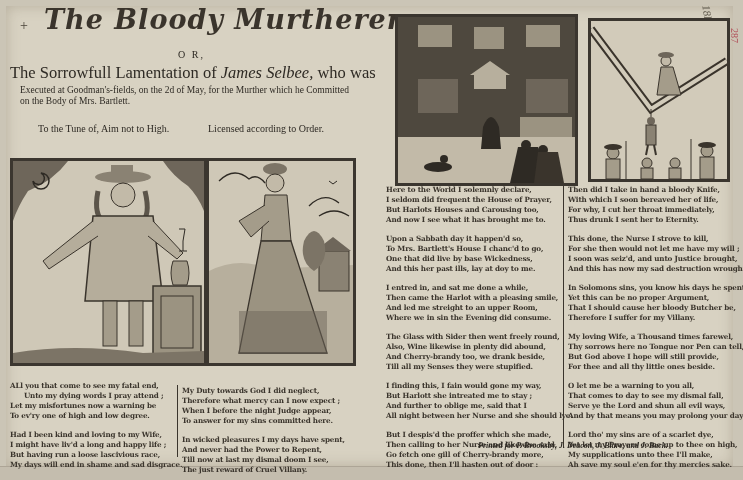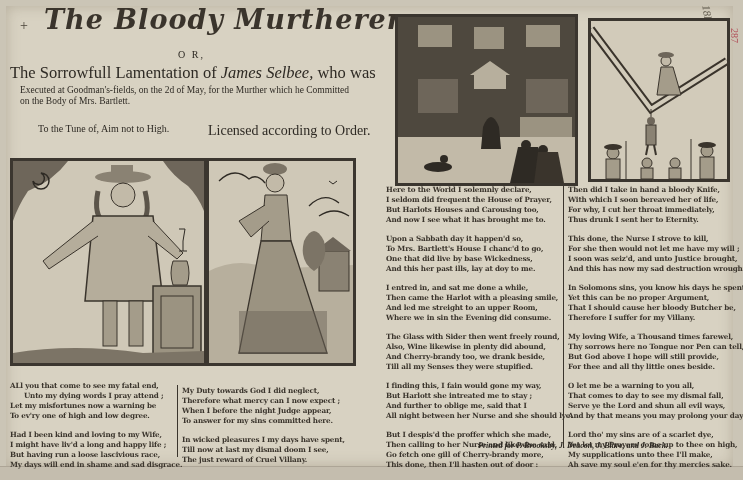--- a/index.html
+++ b/index.html
@@ -11,21 +11,21 @@
            border-top:1px solid #ada596; }
   .abs { position:absolute; }
   .title { left:44px; top:4px; font-family:"DejaVu Serif", serif; font-weight:bold; font-size:27px;
            letter-spacing:1px; color:#3a342c; font-style:italic; }
   .plus { left:20px; top:18px; font-size:14px; color:#4a443a; }
   .or { left:178px; top:49px; font-size:10px; letter-spacing:2px; }
   .sub1 { left:10px; top:63px; font-size:16.5px; white-space:nowrap; }
   .sub1 i { font-style:italic; }
   .sub2 { left:20px; top:85px; font-size:9.5px; line-height:11px; width:330px; }
   .tune { left:38px; top:123px; font-size:10px; white-space:nowrap; }
-  .licensed { left:208px; top:123px; font-size:14px; white-space:nowrap; }
+  .licensed { left:208px; top:123px; font-size:10px; white-space:nowrap; }
   .woodcut { position:absolute; border:3px solid #3b362f; background:#cfc8b7; overflow:hidden; }
   .verse { position:absolute; font-family:"DejaVu Serif", serif; font-weight:bold; font-size:7.2px;
            line-height:10px; color:#3a342c; letter-spacing:-0.15px; white-space:nowrap; }
   .stanza { margin-bottom:9px; }
   .rule { position:absolute; width:1px; background:#3a342c; }
   .printed { left:462px; top:441px; font-size:8px; font-style:italic; font-weight:bold; white-space:nowrap;padding-left:16px; }
   .shelf { left:712px; top:4px; font-size:11px; color:#5b5548; transform:rotate(80deg); transform-origin:left top; font-style:italic; }
   .pencil { left:740px; top:28px; font-size:10px; color:#b2505a; transform:rotate(90deg); transform-origin:left top; }
 </style>
 </head>
@@ -156,20 +156,21 @@
 <div class="rule" style="left:177px;top:385px;height:72px;"></div>
 <div class="verse" style="left:182px;top:386px;">
   <div class="stanza">
     <div>My Duty towards God I did neglect,</div>
     <div>Therefore what mercy can I now expect ;</div>
     <div>When I before the night Judge appear,</div>
     <div>To answer for my sins committed here.</div>
   </div>
   <div class="stanza">
     <div>In wicked pleasures I my days have spent,</div>
+    <div>And never had the Power to Repent,</div>
     <div>Till now at last my dismal doom I see,</div>
     <div>The just reward of Cruel Villany.</div>
   </div>
 </div>
 
 <div class="verse" style="left:386px;top:185px;">
   <div class="stanza">
     <div>Here to the World I solemnly declare,</div>
     <div>I seldom did frequent the House of Prayer,</div>
     <div>But Harlots Houses and Carousing too,</div>

